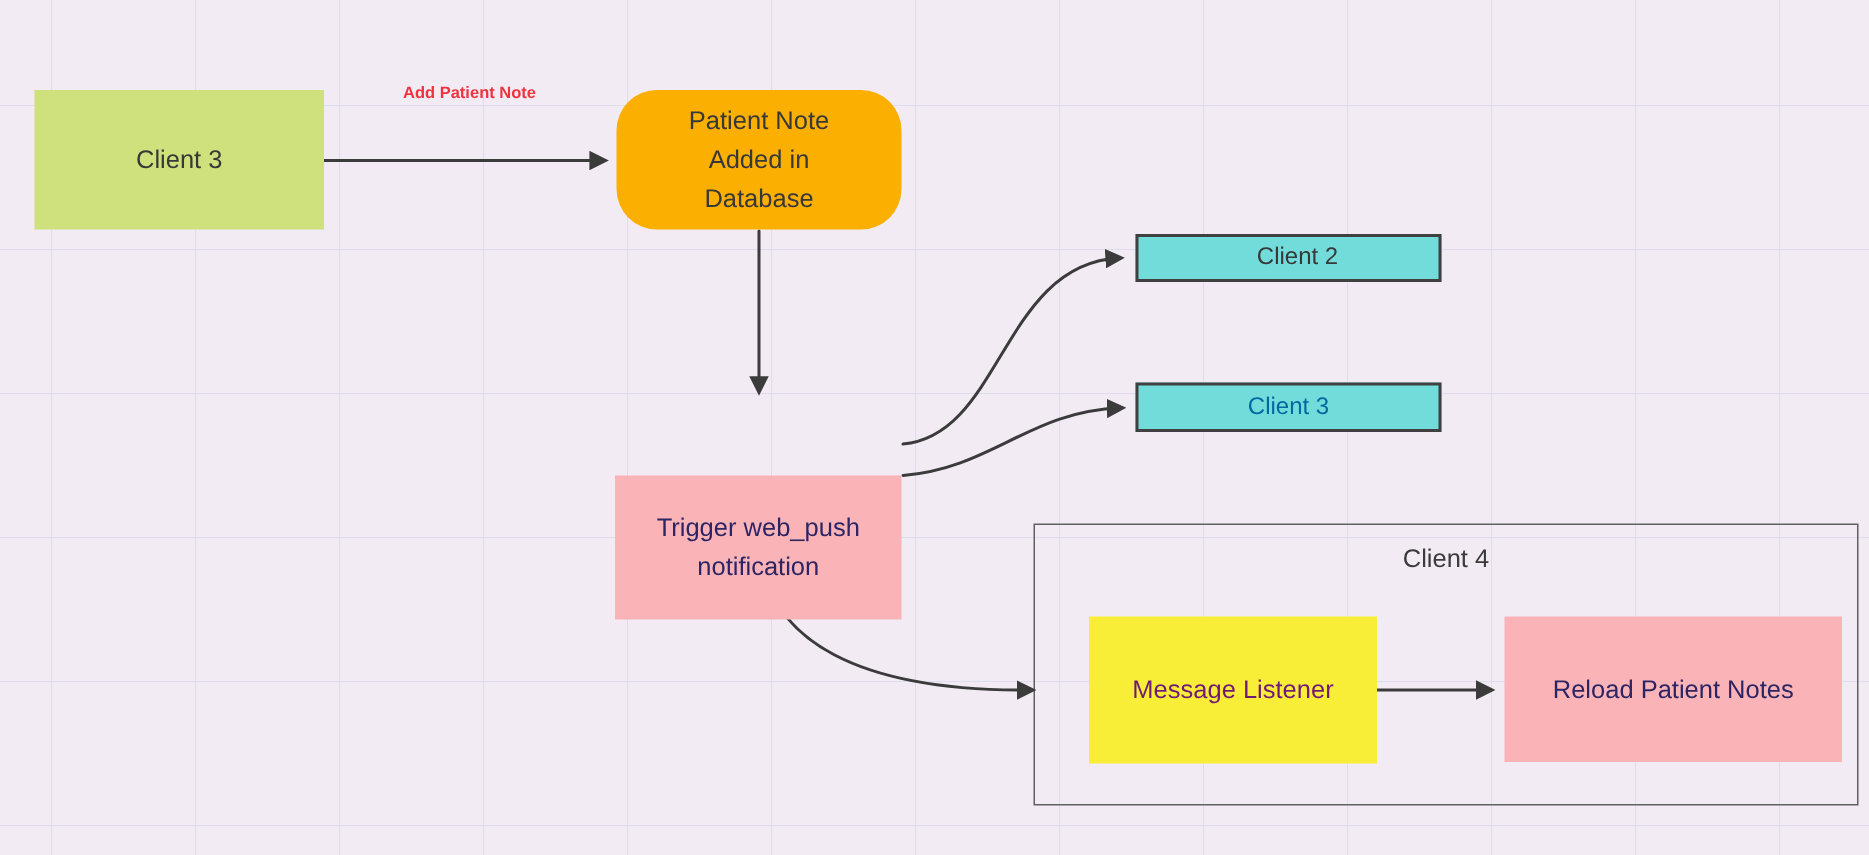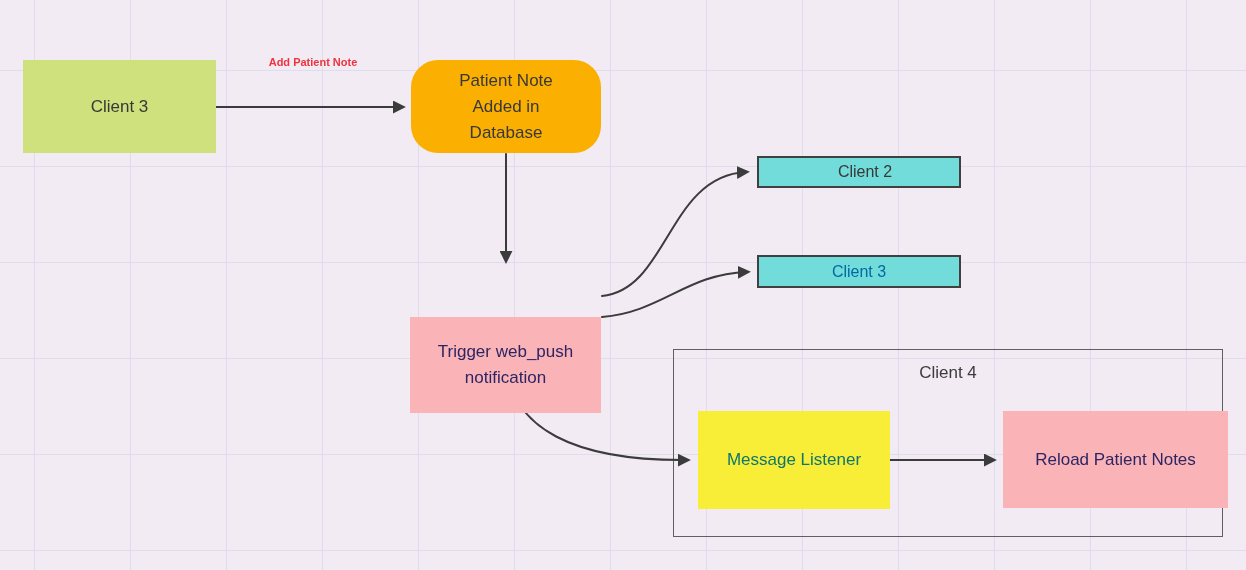--- a/index.html
+++ b/index.html
@@ -40,21 +40,21 @@
   .edge-label{
     position:absolute;left:257px;top:50px;width:112px;
     text-align:center;font-weight:bold;font-size:11px;line-height:25px;
   }
 </style>
 </head>
 <body>
 
 <div class="canvas" style="background-color: rgb(242, 235, 244);">
 
-  <div class="container-client4" style="border-color: rgb(96, 96, 96);">
+  <div class="container-client4" style="border-color: rgb(96, 96, 96); margin-left: 16px;">
     <div class="container-label" style="color: rgb(59, 59, 59);">Client 4</div>
   </div>
 
   <svg class="edges" viewBox="0 0 1246 570">
     <defs>
       <marker id="arrow" viewBox="0 0 10 10" refX="7" refY="5" markerWidth="6.5" markerHeight="6.5" orient="auto-start-reverse">
         <path d="M0,0 L10,5 L0,10 Z" fill="#3b3b3b"></path>
       </marker>
     </defs>
     <g fill="none" stroke="#3b3b3b" stroke-width="2" stroke-linecap="round">
@@ -72,17 +72,17 @@
   <div class="node node-client1" style="background-color: rgb(207, 225, 124); color: rgb(56, 56, 56);">Client 3</div>
 
   <div class="node node-patient-note" style="background-color: rgb(251, 175, 0); color: rgb(56, 56, 56);">Patient Note Added in Database</div>
 
   <div class="node node-trigger" style="background-color: rgb(250, 180, 184); color: rgb(45, 36, 100);">Trigger web_push notification</div>
 
   <div class="node node-client2" style="background-color: rgb(114, 220, 218); color: rgb(56, 56, 56); border-color: rgb(64, 64, 64); padding-left: 12px;">Client 2</div>
 
   <div class="node node-client3" style="background-color: rgb(114, 220, 218); color: #0369a1; border-color: rgb(64, 64, 64);">Client 3</div>
 
-  <div class="node node-message-listener" style="background-color: rgb(248, 238, 56); color: #0f766e;">Message Listener</div>
+  <div class="node node-message-listener" style="background-color: rgb(248, 238, 56); color: #701a75; margin-left: 28px;">Message Listener</div>
 
   <div class="node node-reload" style="background-color: rgb(250, 180, 184); color: rgb(45, 36, 100);">Reload Patient Notes</div>
 
 </div>
 
 </body></html>

